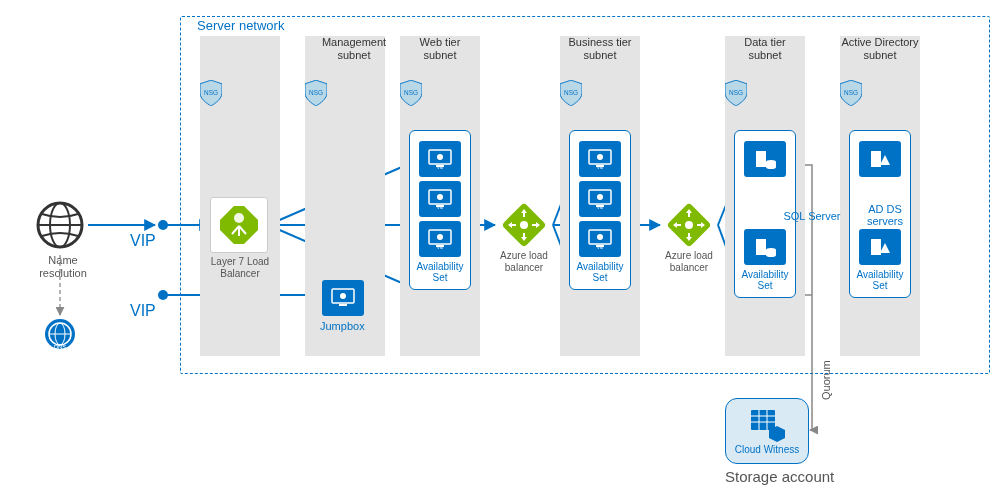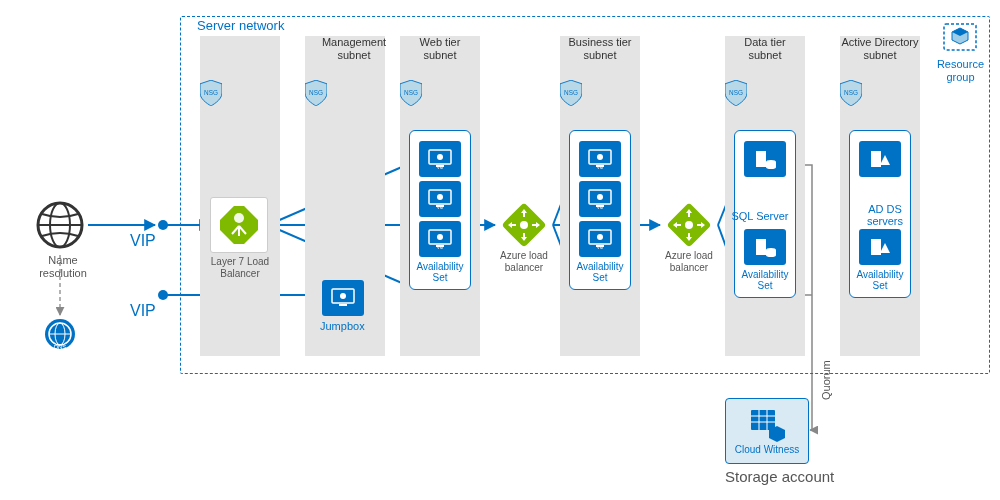--- a/index.html
+++ b/index.html
@@ -24,21 +24,21 @@
   .vip-label { position: absolute; font-size: 16px; color: #0072c6; }
   .lb-box { position: absolute; width: 58px; height: 56px; background: #fff; border: 1px solid #ccc; border-radius: 3px; display: flex; align-items: center; justify-content: center; }
   .lb-label { position: absolute; font-size: 10px; text-align: center; line-height: 1.2; }
   .avail-set { position: absolute; width: 62px; border: 1.5px solid #0072c6; border-radius: 6px; padding: 6px 0; background: #fff; }
   .avail-set .tile { width: 42px; height: 36px; margin: 4px auto; background: #0072c6; border-radius: 3px; display: flex; align-items: center; justify-content: center; }
   .avail-set .tile svg { display: block; }
   .avail-set-label { font-size: 10px; color: #0072c6; text-align: center; line-height: 1.1; margin-top: 2px; }
   .server-label { position: absolute; font-size: 11px; color: #0072c6; text-align: center; }
   .jumpbox-tile { position: absolute; left: 322px; top: 280px; width: 42px; height: 36px; background: #0072c6; border-radius: 3px; display: flex; align-items: center; justify-content: center; }
   .jumpbox-label { position: absolute; left: 320px; top: 320px; font-size: 11px; color: #0072c6; }
-  .cloud-witness { position: absolute; left: 725px; top: 398px; width: 84px; height: 66px; background: #d9eaf5; border: 1px solid #0072c6; border-radius: 4px; display: flex; flex-direction: column; align-items: center; justify-content: center; }
+  .cloud-witness { position: absolute; left: 725px; top: 398px; width: 84px; height: 66px; background: #d9eaf5; border: 1px solid #0072c6; border-radius: 12px; display: flex; flex-direction: column; align-items: center; justify-content: center; }
   .cloud-witness-label { font-size: 10px; color: #0072c6; margin-top: 2px; }
   .storage-label { position: absolute; left: 725px; top: 468px; font-size: 15px; }
   .quorum-label { position: absolute; left: 820px; top: 400px; font-size: 11px; transform: rotate(-90deg); transform-origin: left top; }
   .rg-icon { position: absolute; right: 16px; top: 18px; text-align: center; }
   .rg-label { font-size: 11px; color: #0072c6; line-height: 1.2; margin-top: 2px; }
 </style>
 </head>
 <body>
 
 <div class="diagram">
@@ -252,21 +252,21 @@
     <div class="tile">
         <svg width="26" height="22" viewBox="0 0 26 22">
           <rect x="4" y="3" width="10" height="16" fill="#fff"></rect>
           <ellipse cx="19" cy="14" rx="5" ry="2" fill="#fff"></ellipse>
           <rect x="14" y="14" width="10" height="5" fill="#fff"></rect>
           <ellipse cx="19" cy="19" rx="5" ry="2" fill="#fff"></ellipse>
         </svg>
       </div>
     <div class="avail-set-label">Availability<br>Set</div>
   </div>
-  <div class="server-label" style="left:724px;top:210px;width:72px">SQL Server</div>
+  <div class="server-label" style="left:776px;top:210px;width:72px">SQL Server</div>
 
   <div class="avail-set" style="left:849px;top:130px">
     <div class="tile">
         <svg width="26" height="22" viewBox="0 0 26 22">
           <rect x="4" y="3" width="10" height="16" fill="#fff"></rect>
           <path d="M18 7 L23 17 L13 17 Z" fill="#fff"></path>
         </svg>
       </div>
     <div style="height:44px"></div>
     <div class="tile">
@@ -295,21 +295,13 @@
         <line x1="4" y1="14" x2="28" y2="14" stroke="#fff" stroke-width="1"></line>
       <line x1="12" y1="2" x2="12" y2="22" stroke="#fff" stroke-width="1"></line>
         <line x1="20" y1="2" x2="20" y2="22" stroke="#fff" stroke-width="1"></line>
       <path d="M30 18 L38 22 L38 30 L30 34 L22 30 L22 22 Z" fill="#0072c6"></path>
     </svg>
     <div class="cloud-witness-label">Cloud Witness</div>
   </div>
   <div class="storage-label">Storage account</div>
   <div class="quorum-label">Quorum</div>
 
-  <div class="rg-icon">
-    <svg width="36" height="36" viewBox="0 0 36 36">
-        <rect x="2" y="6" width="32" height="26" fill="none" stroke="#0072c6" stroke-width="1.5" stroke-dasharray="3,2" rx="2"></rect>
-        <path d="M18 10 L26 14 L26 22 L18 26 L10 22 L10 14 Z" fill="#9fcce6" stroke="#0072c6" stroke-width="1"></path>
-        <path d="M18 10 L26 14 L18 18 L10 14 Z" fill="#0072c6"></path>
-      </svg>
-    <div class="rg-label">Resource<br>group</div>
-  </div>
 </div>
 
 </body></html>

